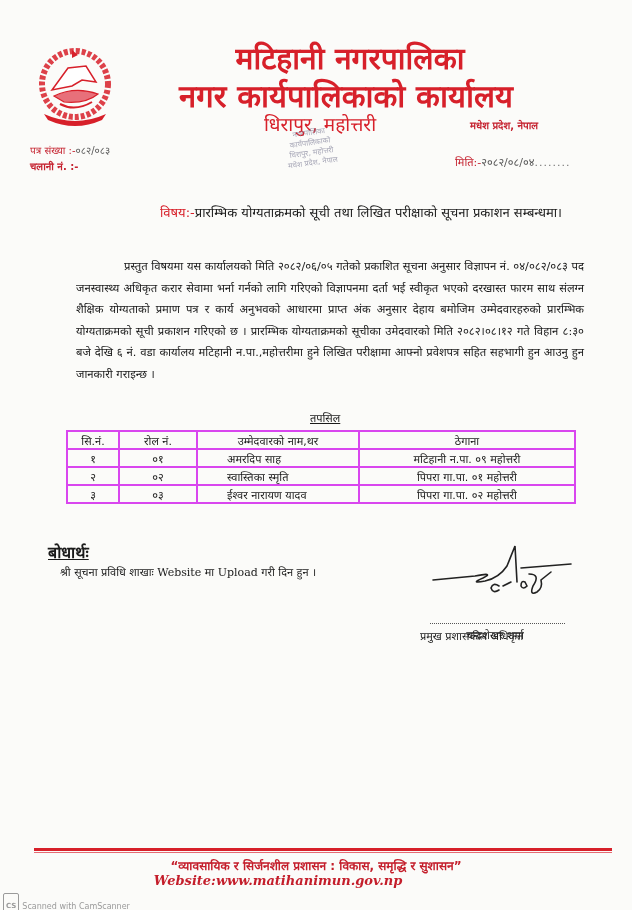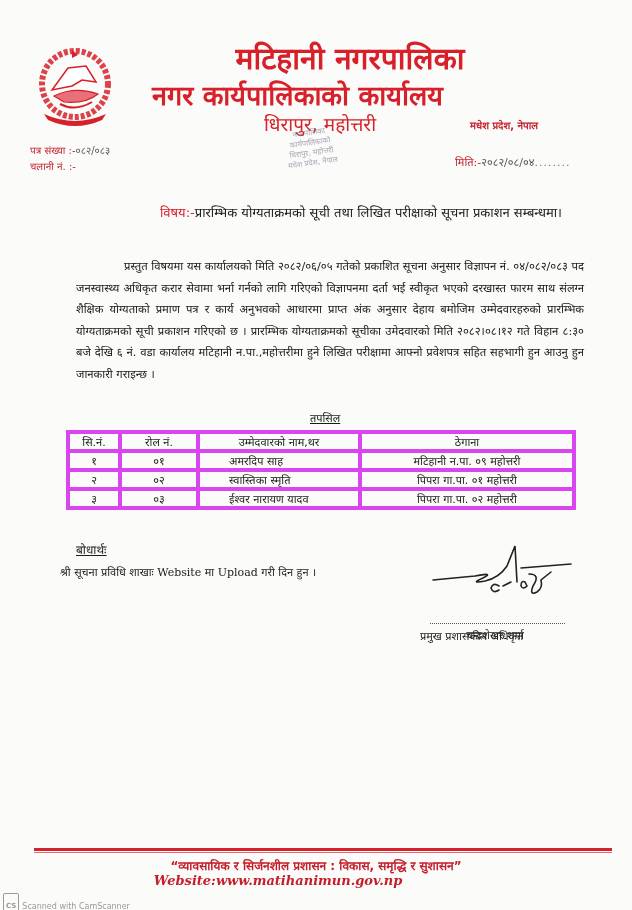--- a/index.html
+++ b/index.html
@@ -4,54 +4,54 @@
 <style>
   * { box-sizing: border-box; margin: 0; padding: 0; }
   html, body { width: 632px; height: 910px; background: #fbfbf9; overflow: hidden; }
   body { position: relative; font-family: "DejaVu Sans", "Liberation Sans", sans-serif; color: #1a1a1a; }
 
   
   .emblem { position: absolute; left: 30px; top: 42px; width: 90px; height: 90px; }
 
   .title1 { position: absolute; left: 200px; top: 42px; width: 300px; text-align: center;
             font-family: "DejaVu Sans", sans-serif; font-weight: bold; font-size: 30px; color: #d7202a; line-height: 34px; }
-  .title2 { position: absolute; left: 152px; top: 78px; width: 420px; text-align: left;
-            font-family: "DejaVu Sans", sans-serif; font-weight: bold; font-size: 27px; color: #d7202a; line-height: 36px; }
+  .title2 { position: absolute; left: 136px; top: 78px; width: 420px; text-align: center;
+            font-family: "DejaVu Sans", sans-serif; font-weight: bold; font-size: 31px; color: #d7202a; line-height: 36px; }
   .title3 { position: absolute; left: 250px; top: 112px; width: 140px; text-align: center;
             font-family: "DejaVu Sans", sans-serif; font-size: 19px; color: #d7202a; line-height: 24px; }
   .province { position: absolute; left: 470px; top: 118px; font-size: 10px; color: #c52330; font-weight: bold; }
 
   .stamp { position: absolute; left: 272px; top: 128px; width: 80px; height: 56px; color: #8a8aa0; font-size: 7.5px;
            line-height: 10px; text-align: center; opacity: 0.75; transform: rotate(-8deg); }
 
   .ref-row { position: absolute; left: 30px; font-size: 10px; color: #c52330; }
   .ref-row .val { color: #555; font-size: 10px; text-align: right; }
   .ref-1 { top: 143px; }
-  .ref-2 { top: 159px; }
+  .ref-2 { top: 159px; font-weight: bold; }
 
   .date-row { position: absolute; left: 455px; top: 154px; font-size: 11px; color: #c52330; }
   .date-row .val { color: #555; }
   .date-row .dots { color: #777; letter-spacing: 1px; }
 
   .subject { position: absolute; left: 160px; top: 200px; width: 420px; font-size: 13px; line-height: 25px; }
   .subject .label { color: #d7202a; }
 
   .body-text { position: absolute; left: 76px; top: 256px; width: 508px; font-size: 11.3px; line-height: 21.5px;
                text-align: justify; text-indent: 48px; }
 
   .schedule-title { position: absolute; left: 310px; top: 410px; font-size: 11px; text-decoration: underline; }
 
   table.cand { position: absolute; left: 66px; top: 430px; width: 510px; border-collapse: collapse; font-size: 11px; }
-  table.cand th, table.cand td { border: 4px solid #d946ef; height: 18px; padding: 0 4px; font-weight: normal; }
+  table.cand th, table.cand td { border: 2px solid #d946ef; height: 18px; padding: 0 4px; font-weight: normal; }
   table.cand th { text-align: center; }
   table.cand td.c { text-align: center; }
   table.cand td.l { text-align: left; padding-left: 29px; }
   .col1 { width: 52px; } .col2 { width: 78px; } .col3 { width: 162px; }
 
-  .cc-title { position: absolute; left: 76px; top: 541px; font-size: 12px; font-weight: normal; text-decoration: underline; }
+  .cc-title { position: absolute; left: 48px; top: 541px; font-size: 16px; font-weight: bold; text-decoration: underline; }
   .cc-text { position: absolute; left: 60px; top: 564px; font-size: 11px; font-family: "DejaVu Serif", serif; }
 
   .signature { position: absolute; left: 425px; top: 540px; width: 150px; height: 70px; }
   .sig-line { position: absolute; left: 430px; top: 623px; width: 135px; border-top: 1px dotted #555; }
   .sig-name { position: absolute; left: 420px; top: 627px; width: 150px; text-align: center; font-size: 11px; }
   .sig-role { position: absolute; left: 420px; top: 628px; width: 150px; font-size: 11px; }
 
   .footer-line1 { position: absolute; left: 34px; top: 848px; width: 578px; height: 3px; background: #d7202a; }
   .footer-line2 { position: absolute; left: 34px; top: 852px; width: 578px; height: 1px; background: #e56b74; }
   .slogan { position: absolute; left: 0; top: 857px; width: 632px; text-align: center; font-size: 12px; color: #c41e2b;

